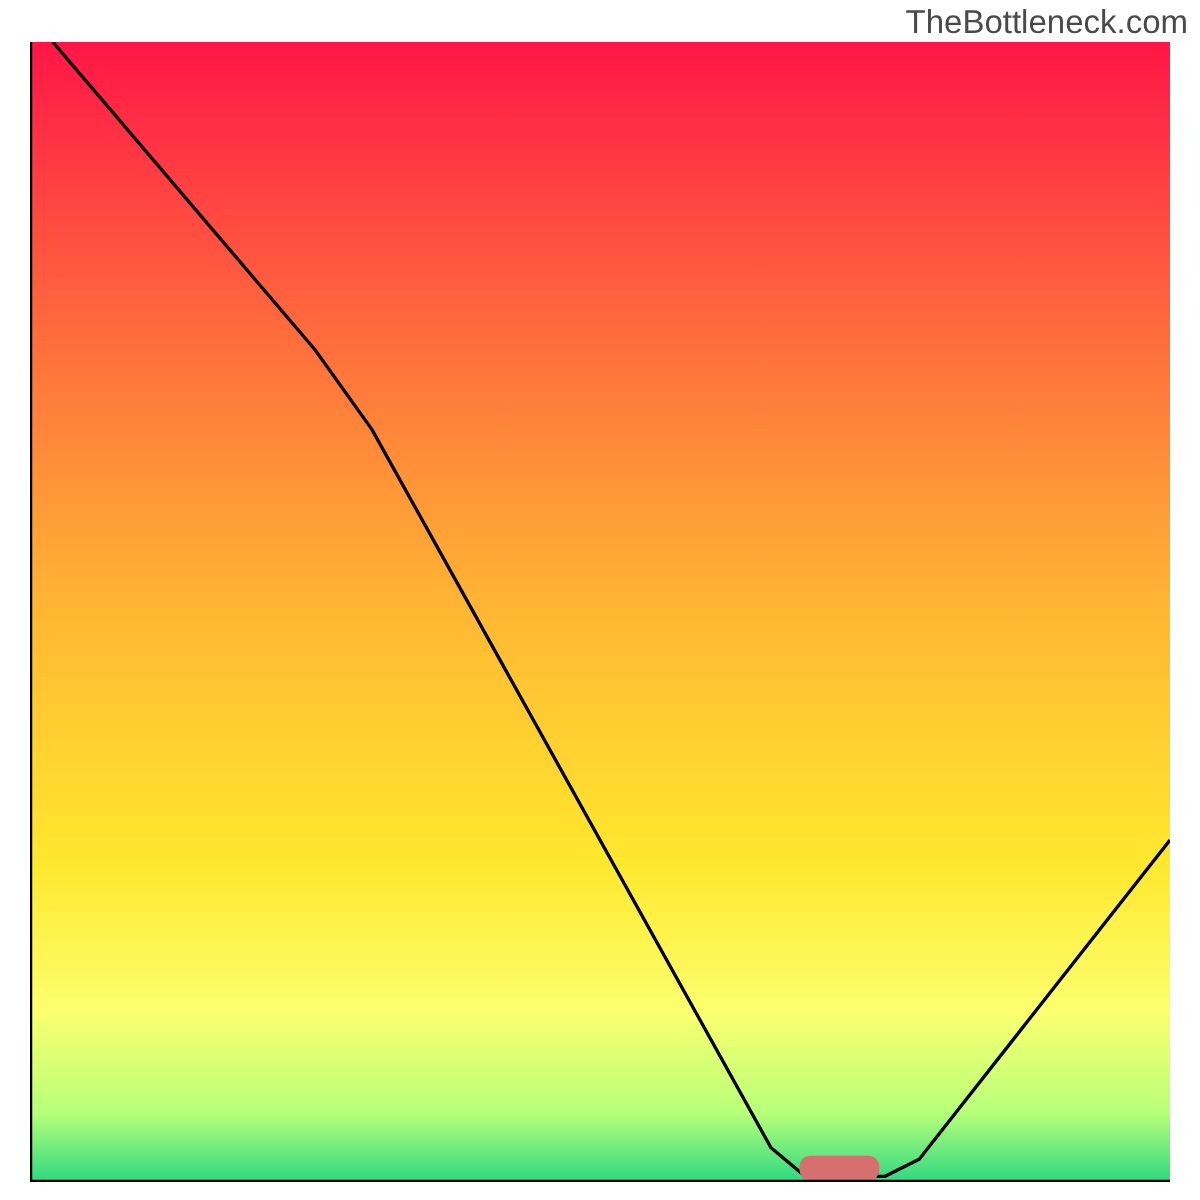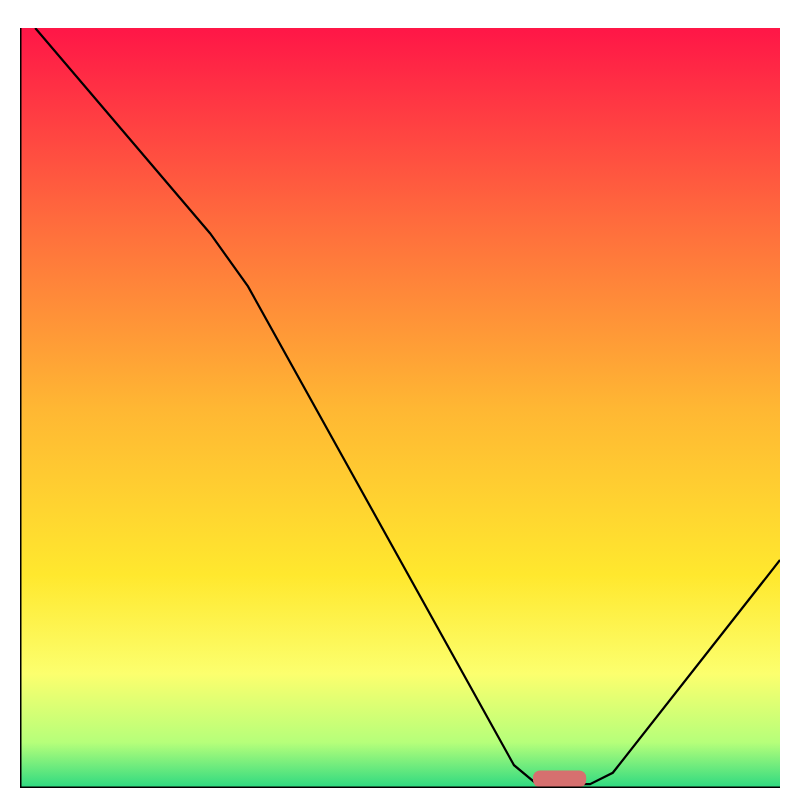--- a/index.html
+++ b/index.html
@@ -32,20 +32,21 @@
     height: 760px;
   }
   svg {
     display: block;
   }
 </style>
 </head>
 <body>
 
 <div class="container">
+  <div class="watermark">TheBottleneck.com</div>
   <div class="chart-area">
     <svg id="chart-svg" width="760" height="760" viewBox="0 0 760 760">
       <defs>
         <linearGradient id="bg-grad" x1="0" y1="0" x2="0" y2="1">
             <stop offset="0%" stop-color="#ff1647"></stop>
             <stop offset="25%" stop-color="#ff6a3d"></stop>
             <stop offset="50%" stop-color="#ffb733"></stop>
             <stop offset="72%" stop-color="#ffe82e"></stop>
             <stop offset="85%" stop-color="#fcff6e"></stop>
             <stop offset="94%" stop-color="#b6ff7a"></stop>

